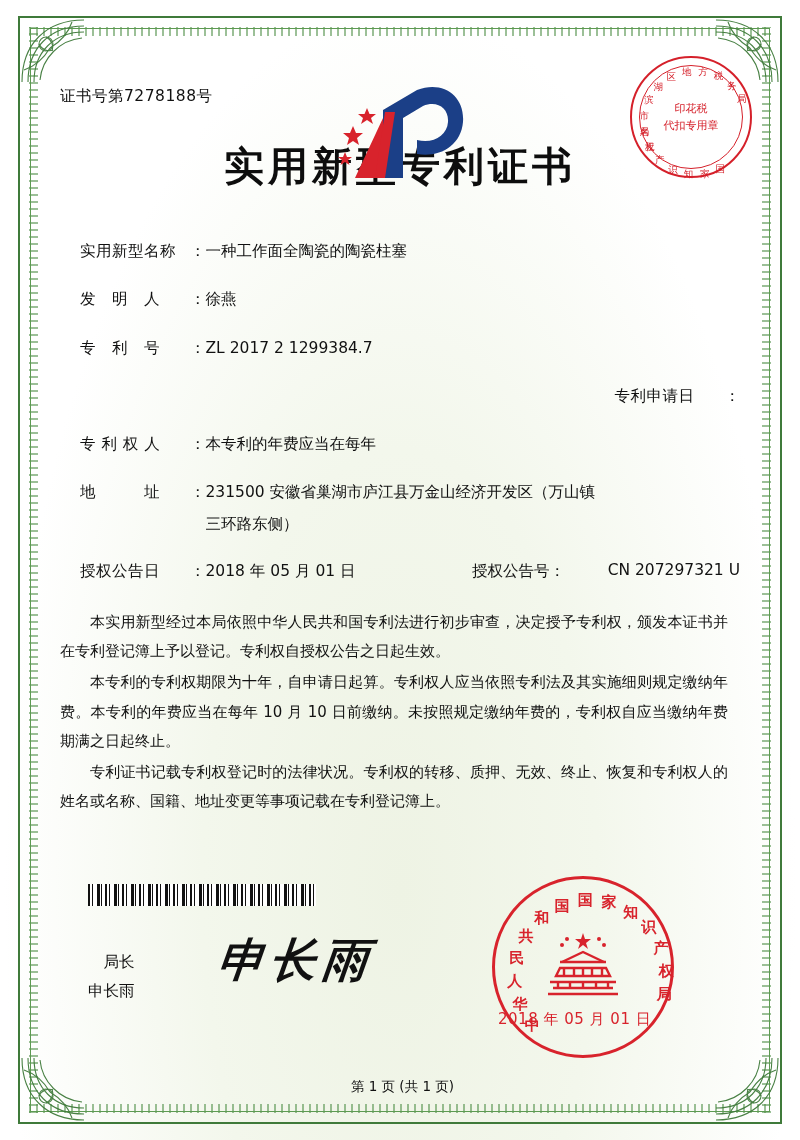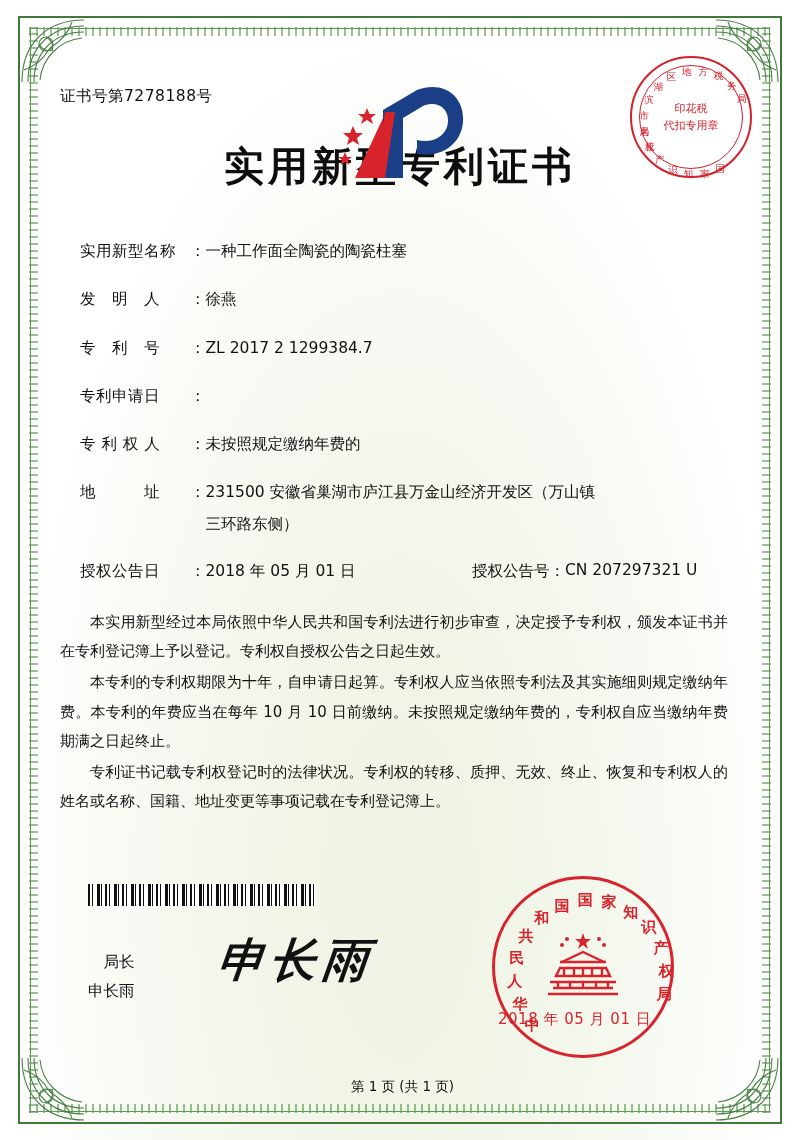--- a/index.html
+++ b/index.html
@@ -92,20 +92,21 @@
     margin-top: 46px;
     padding-left: 20px;
   }
   .field-row {
     display: flex;
     align-items: flex-start;
     font-size: 15.5px;
     color: #111;
     margin-bottom: 25px;
     line-height: 1.5;
+    justify-content: flex-end;
   }
   .field-label {
     width: 110px;
     flex: 0 0 110px;
     letter-spacing: .5px;
     white-space: pre;
   }
   .field-colon {
     flex: 0 0 12px;
   }
@@ -120,21 +121,21 @@
   .dual-row {
     display: flex;
     align-items: flex-start;
     font-size: 15.5px;
     color: #111;
     margin-bottom: 6px;
     margin-top: 2px;
     gap: 32px;
   }
   .dual-left { width: 360px; flex: 0 0 360px; }
-  .dual-right { flex: 1; }
+  .dual-right { flex: 1; text-align: right; }
 
   .paragraphs {
     margin-top: 26px;
     font-size: 15px;
     line-height: 1.95;
     color: #111;
     text-align: justify;
   }
   .paragraphs p {
     margin: 0 12px 2px 0;
@@ -367,21 +368,21 @@
       </div>
 
       <div class="field-row">
         <div class="field-label">专利申请日</div>
         <div class="field-colon">：</div>
       </div>
 
       <div class="field-row">
         <div class="field-label">专 利 权 人</div>
         <div class="field-colon">：</div>
-        <div class="field-value">未按照规定缴纳年费的</div>
+        <div class="field-value">本专利的年费应当在每年</div>
       </div>
 
       <div class="field-row">
         <div class="field-label">地　　　址</div>
         <div class="field-colon">：</div>
         <div class="field-value">
           <span>231500 安徽省巢湖市庐江县万金山经济开发区（万山镇</span>
           <span class="line2">三环路东侧）</span>
         </div>
       </div>

